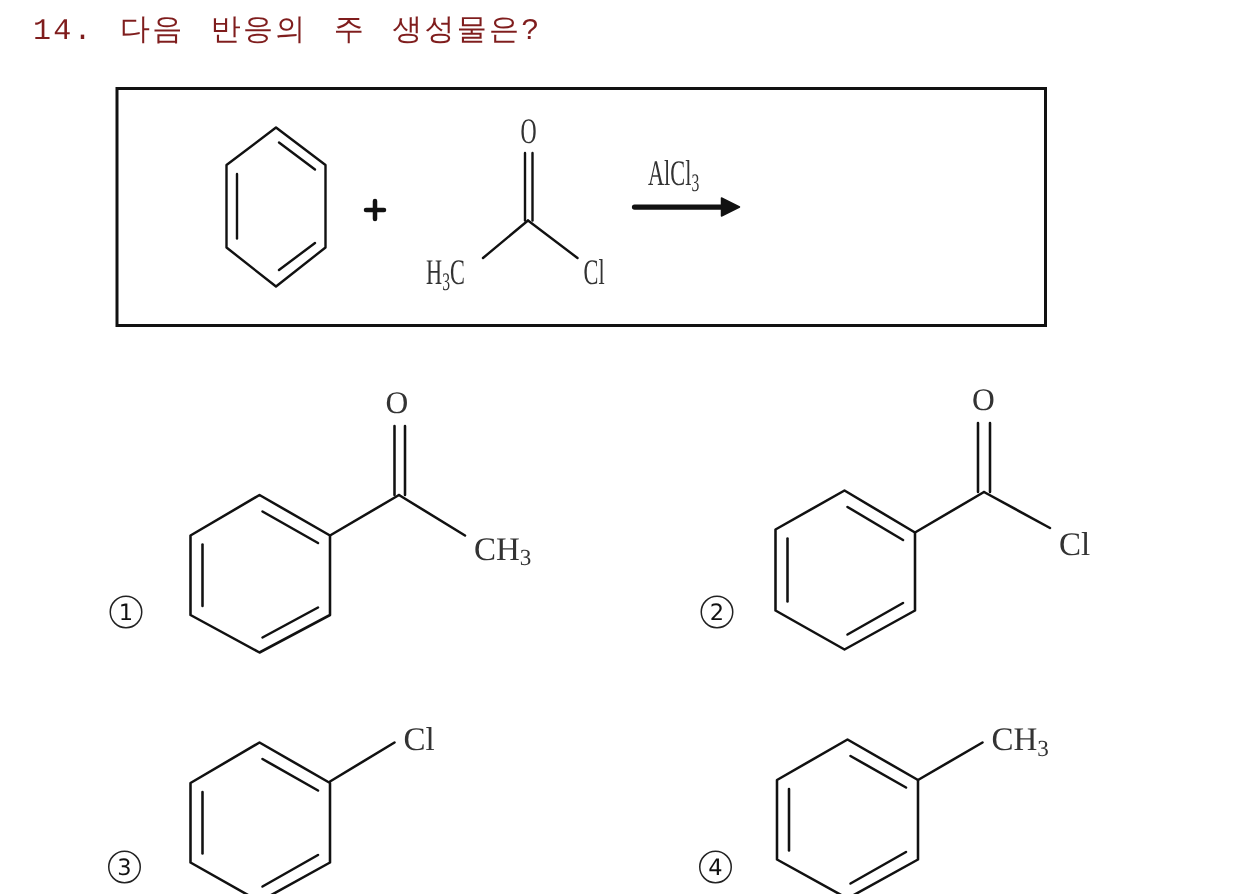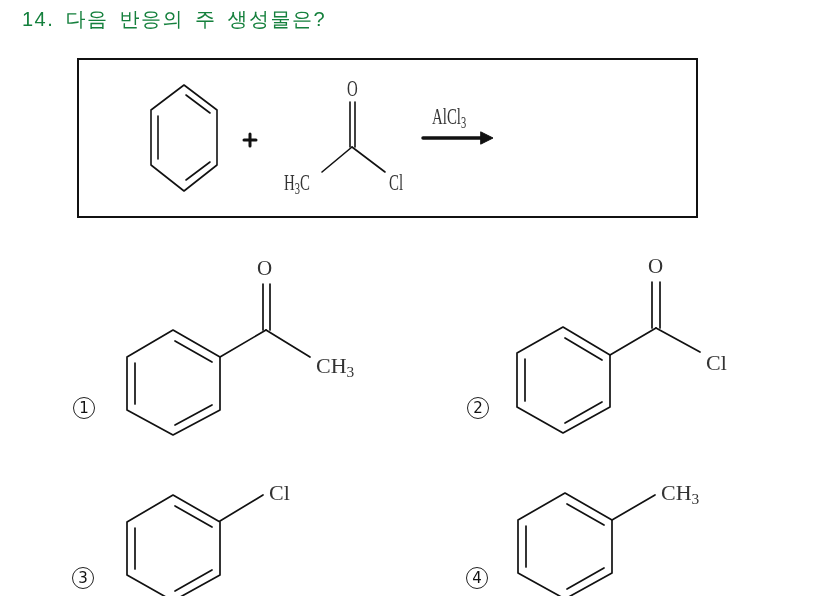--- a/index.html
+++ b/index.html
@@ -11,23 +11,23 @@
       width: 826px;
       height: 596px;
       position: relative;
       overflow: hidden;
       font-family: "DejaVu Sans", sans-serif;
     }
     .question-title {
       position: absolute;
       left: 22px;
       top: 6px;
-      font-family: Liberation Sans, sans-serif;
+      font-family: Liberation Mono, monospace;
       font-size: 20px;
-      color: #15803d;
+      color: #7f1d1d;
       letter-spacing: 1.5px;
       word-spacing: 4px;
       white-space: nowrap;
     }
     .canvas {
       position: absolute;
       left: 0;
       top: 0;
       width: 826px;
       height: 596px;

